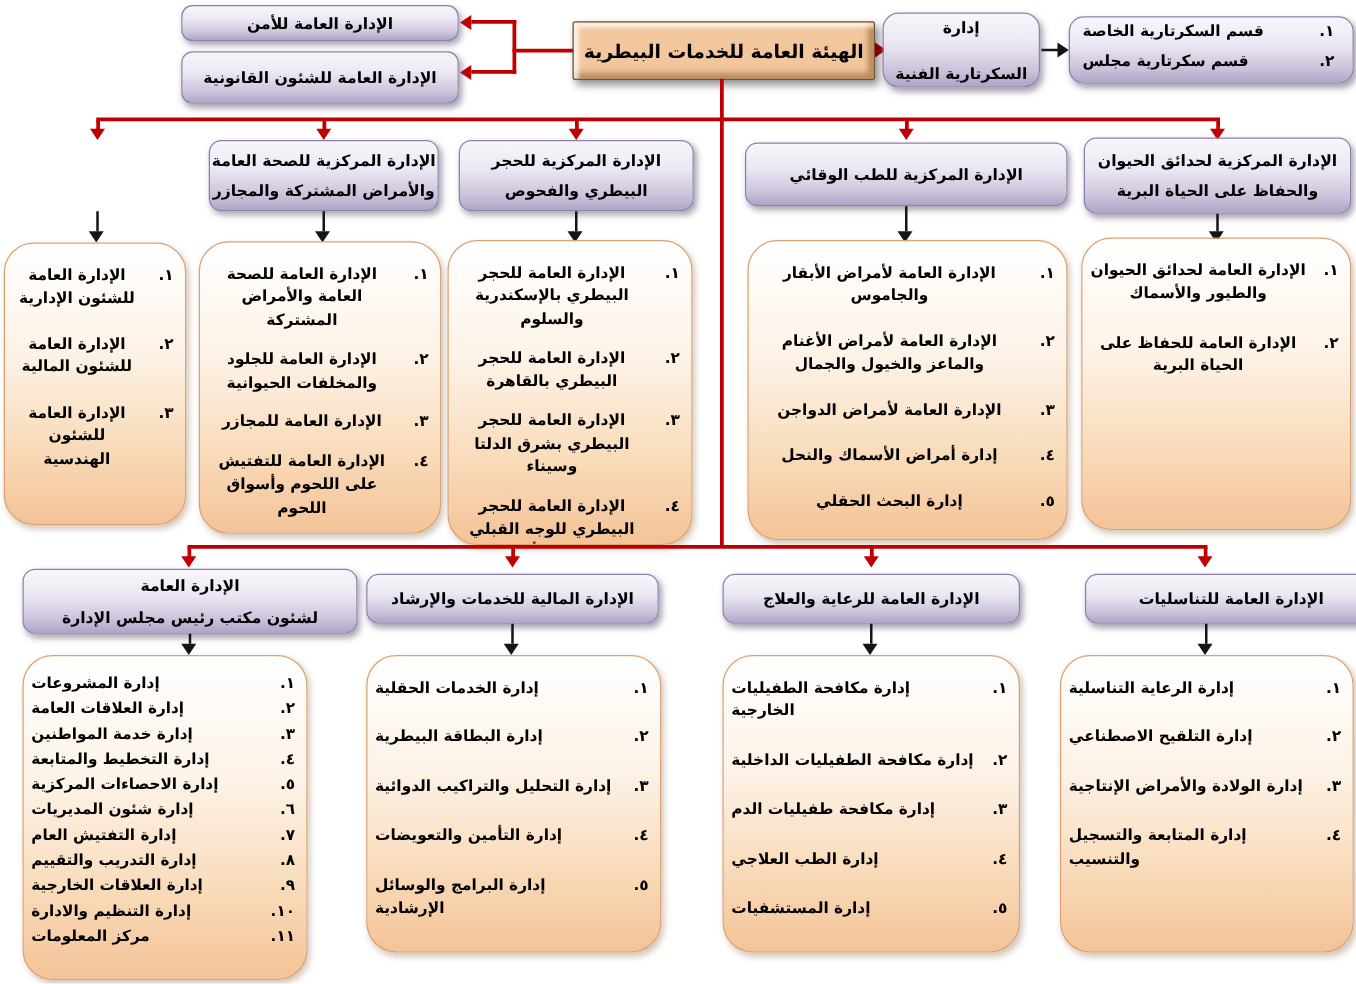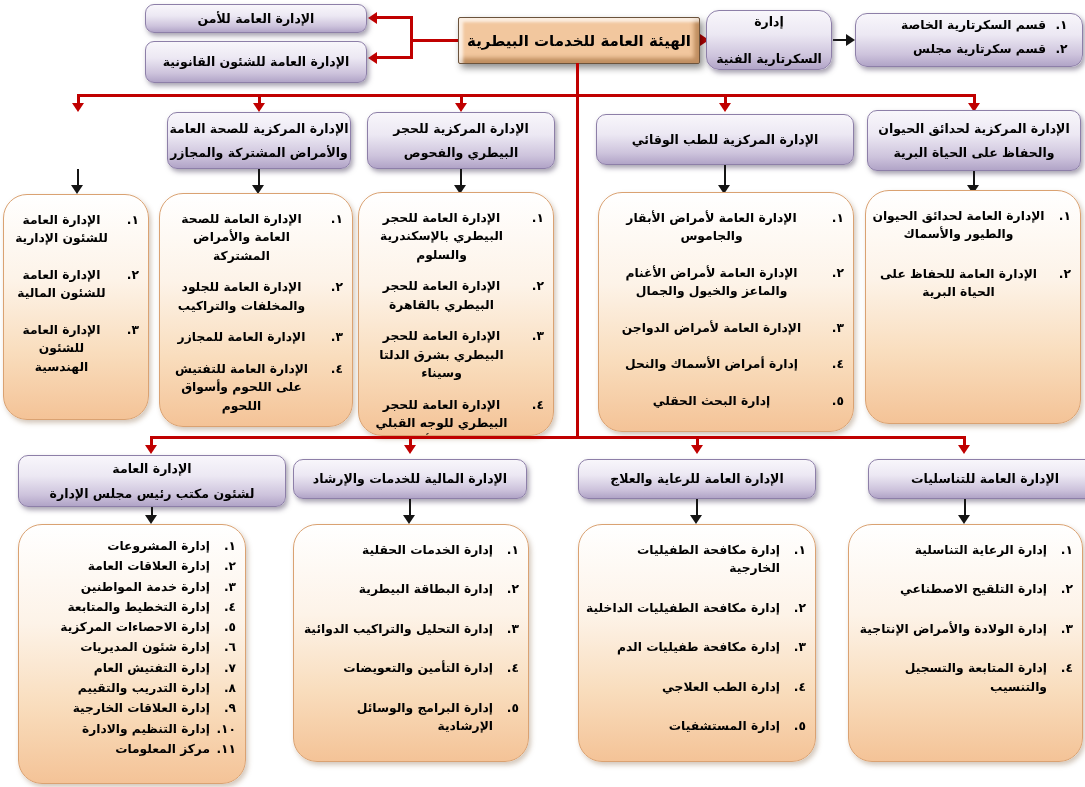--- a/index.html
+++ b/index.html
@@ -46,21 +46,21 @@
     background:#f2c79e; border:1px solid #6b533c; border-radius:2px; font-size:15px;
     box-shadow: inset 4px 4px 3px rgba(255,255,255,.7),
                 inset -5px -5px 4px rgba(150,95,45,.55),
                 3px 4px 7px rgba(0,0,0,.45);
   }
 
   
   .list { width:100%; }
   .item { display:flex; align-items:flex-start; column-gap:5px; font-size:12.3px; line-height:1.5; }
   .item .num { min-width:21px; white-space:nowrap; }
-  .item .txt { flex:1; text-align:right; }
+  .item .txt { flex:1; text-align:left; }
   .ctr .item .txt { text-align:center; }
   .g14 .item { margin-bottom:13px; }
   .g18 .item { margin-bottom:18px; }
   .g22 .item { margin-bottom:21px; }
   .g6  .item { margin-bottom:6px; }
   .tight .item { margin-bottom:2px; font-size:12.2px; }
   .depts { justify-content:center; align-items:stretch; border-radius:12px; padding:6px 10px; }
   .secbox { row-gap:8px; border-radius:13px;gap:17px; }
 </style>
 </head>
@@ -166,21 +166,21 @@
   </div>
   <div class="panel" style="left:159px;top:193px;width:194px;height:234px">
     <div class="list ctr g14">
 
     <div class="item">
           <span class="num">١.</span>
           <span class="txt">الإدارة العامة للصحة العامة والأمراض المشتركة</span>
         </div>
         <div class="item">
           <span class="num">٢.</span>
-          <span class="txt">الإدارة العامة للجلود والمخلفات والتراكيب</span>
+          <span class="txt">الإدارة العامة للجلود والمخلفات الحيوانية</span>
         </div>
         <div class="item">
           <span class="num">٣.</span>
           <span class="txt">الإدارة العامة للمجازر</span>
         </div>
         <div class="item">
           <span class="num">٤.</span>
           <span class="txt">الإدارة العامة للتفتيش على اللحوم وأسواق اللحوم</span>
         </div>
       </div>

